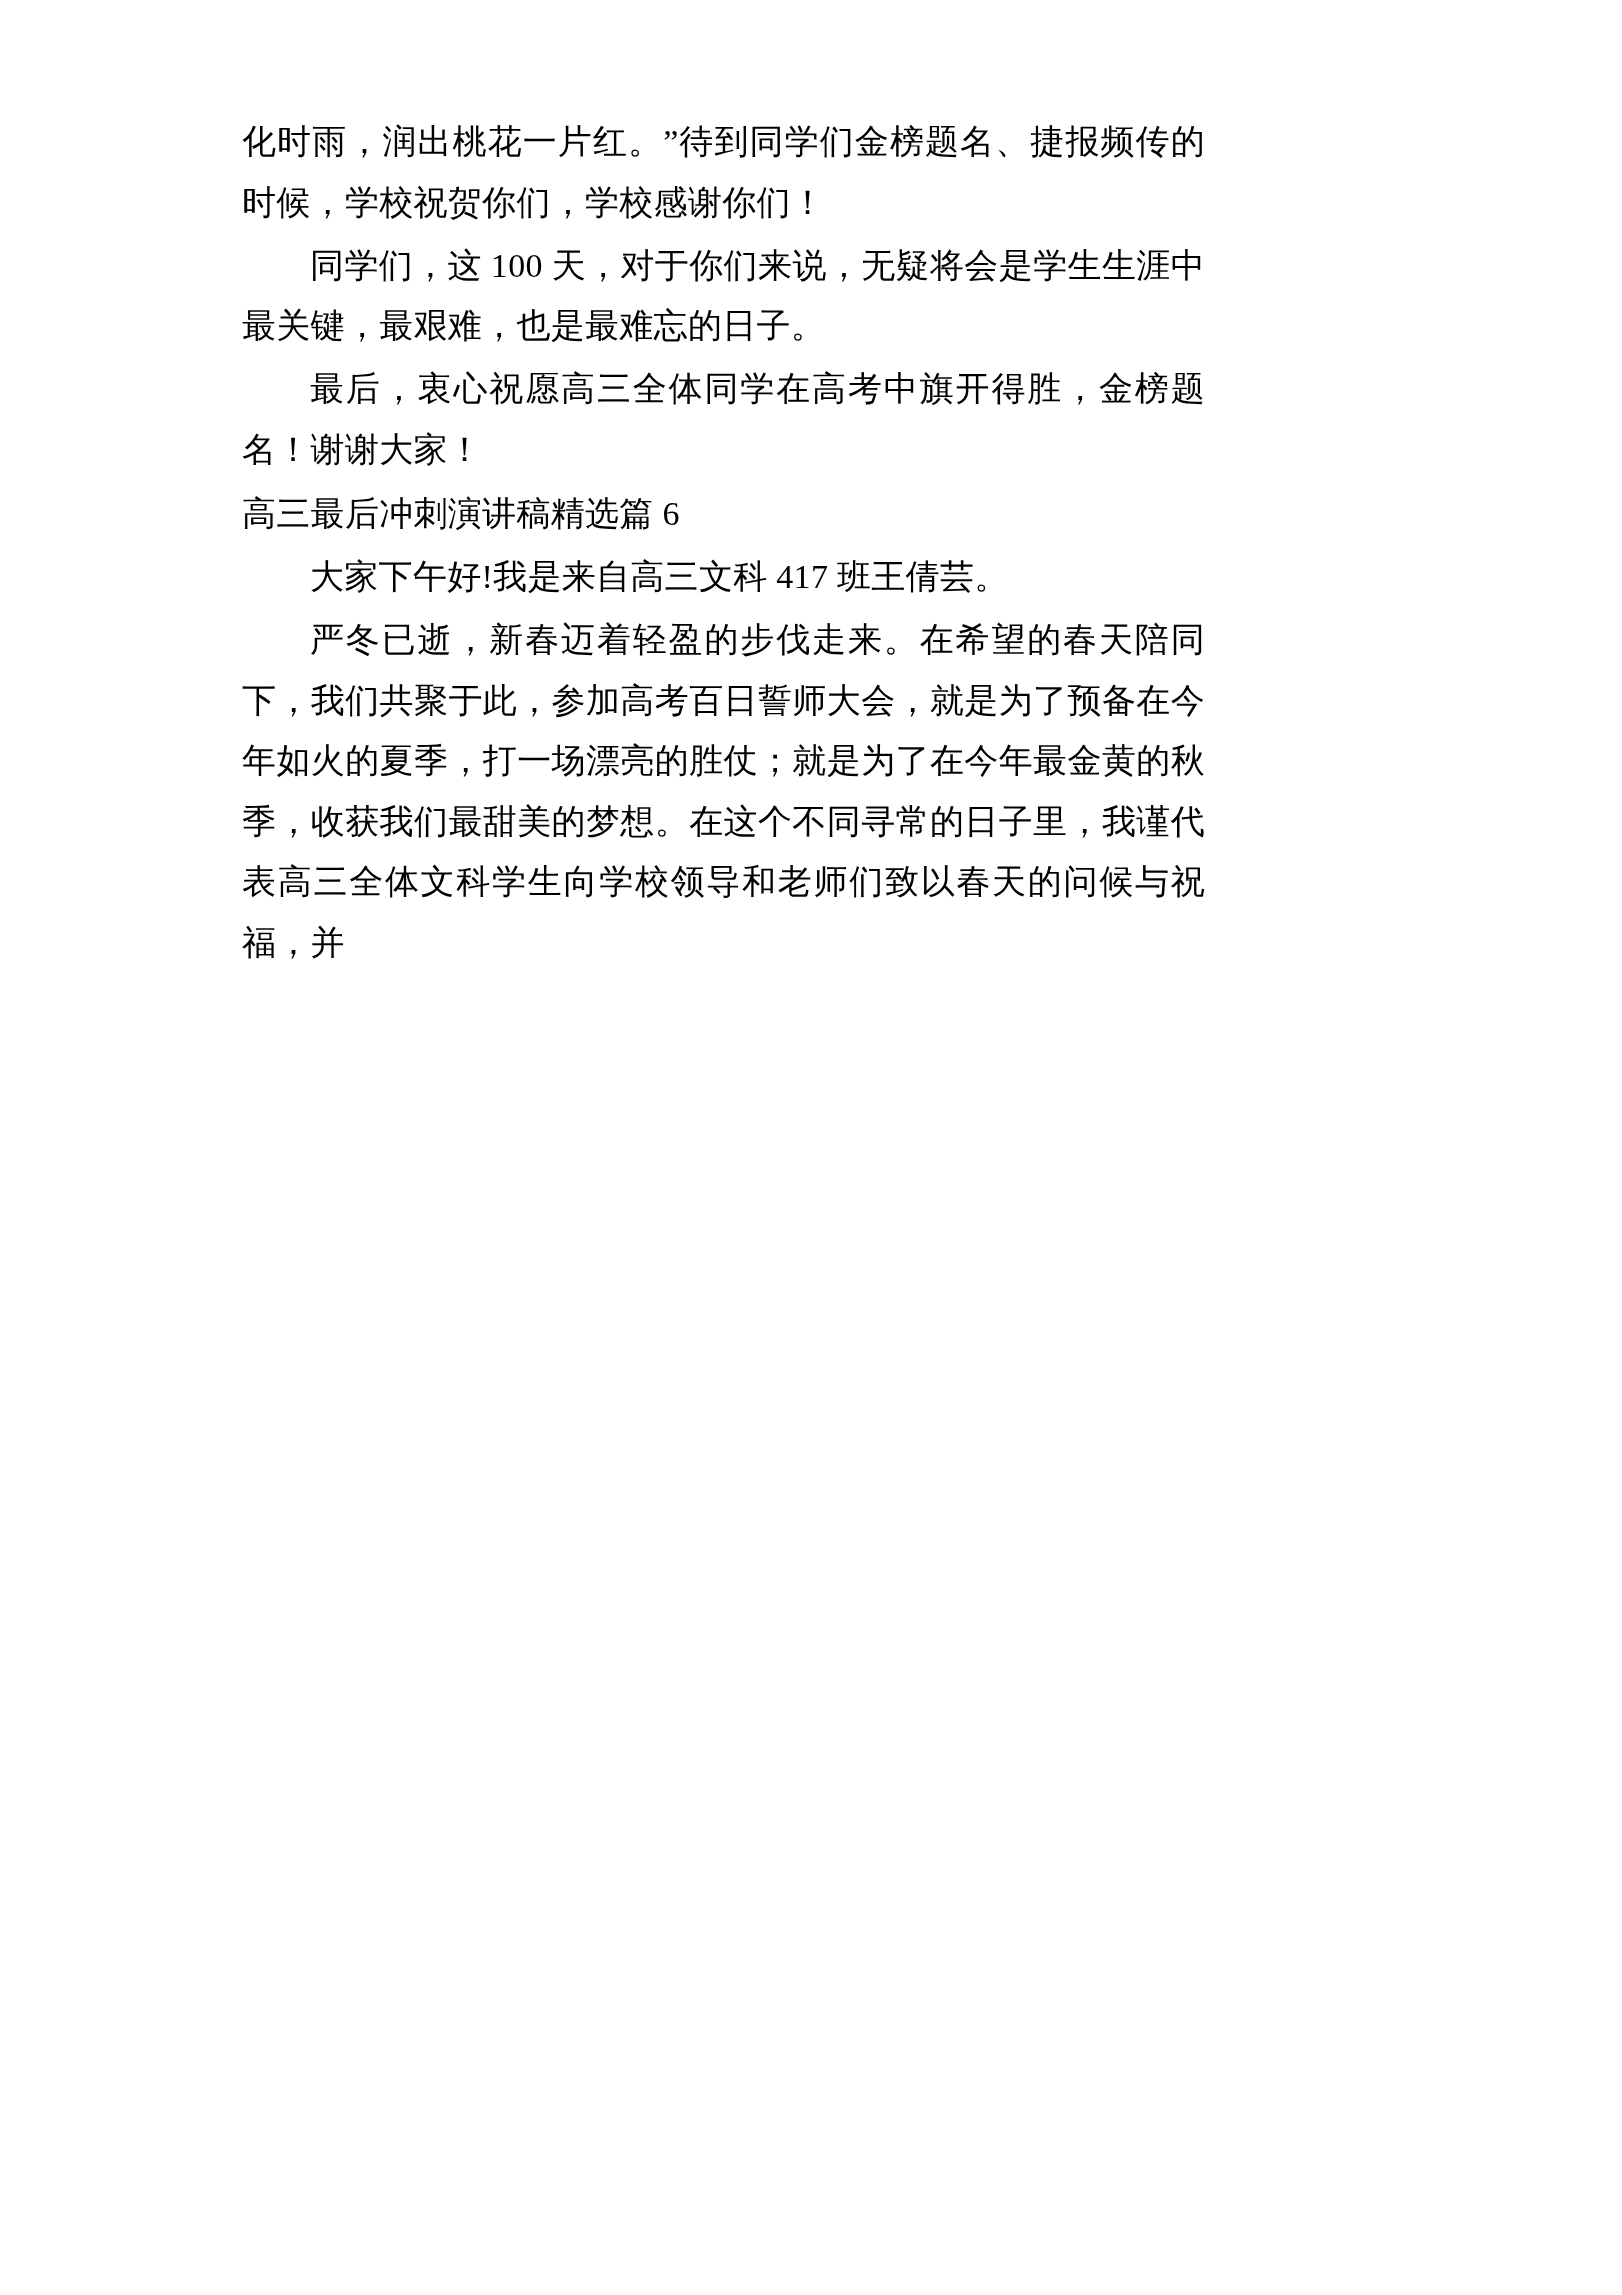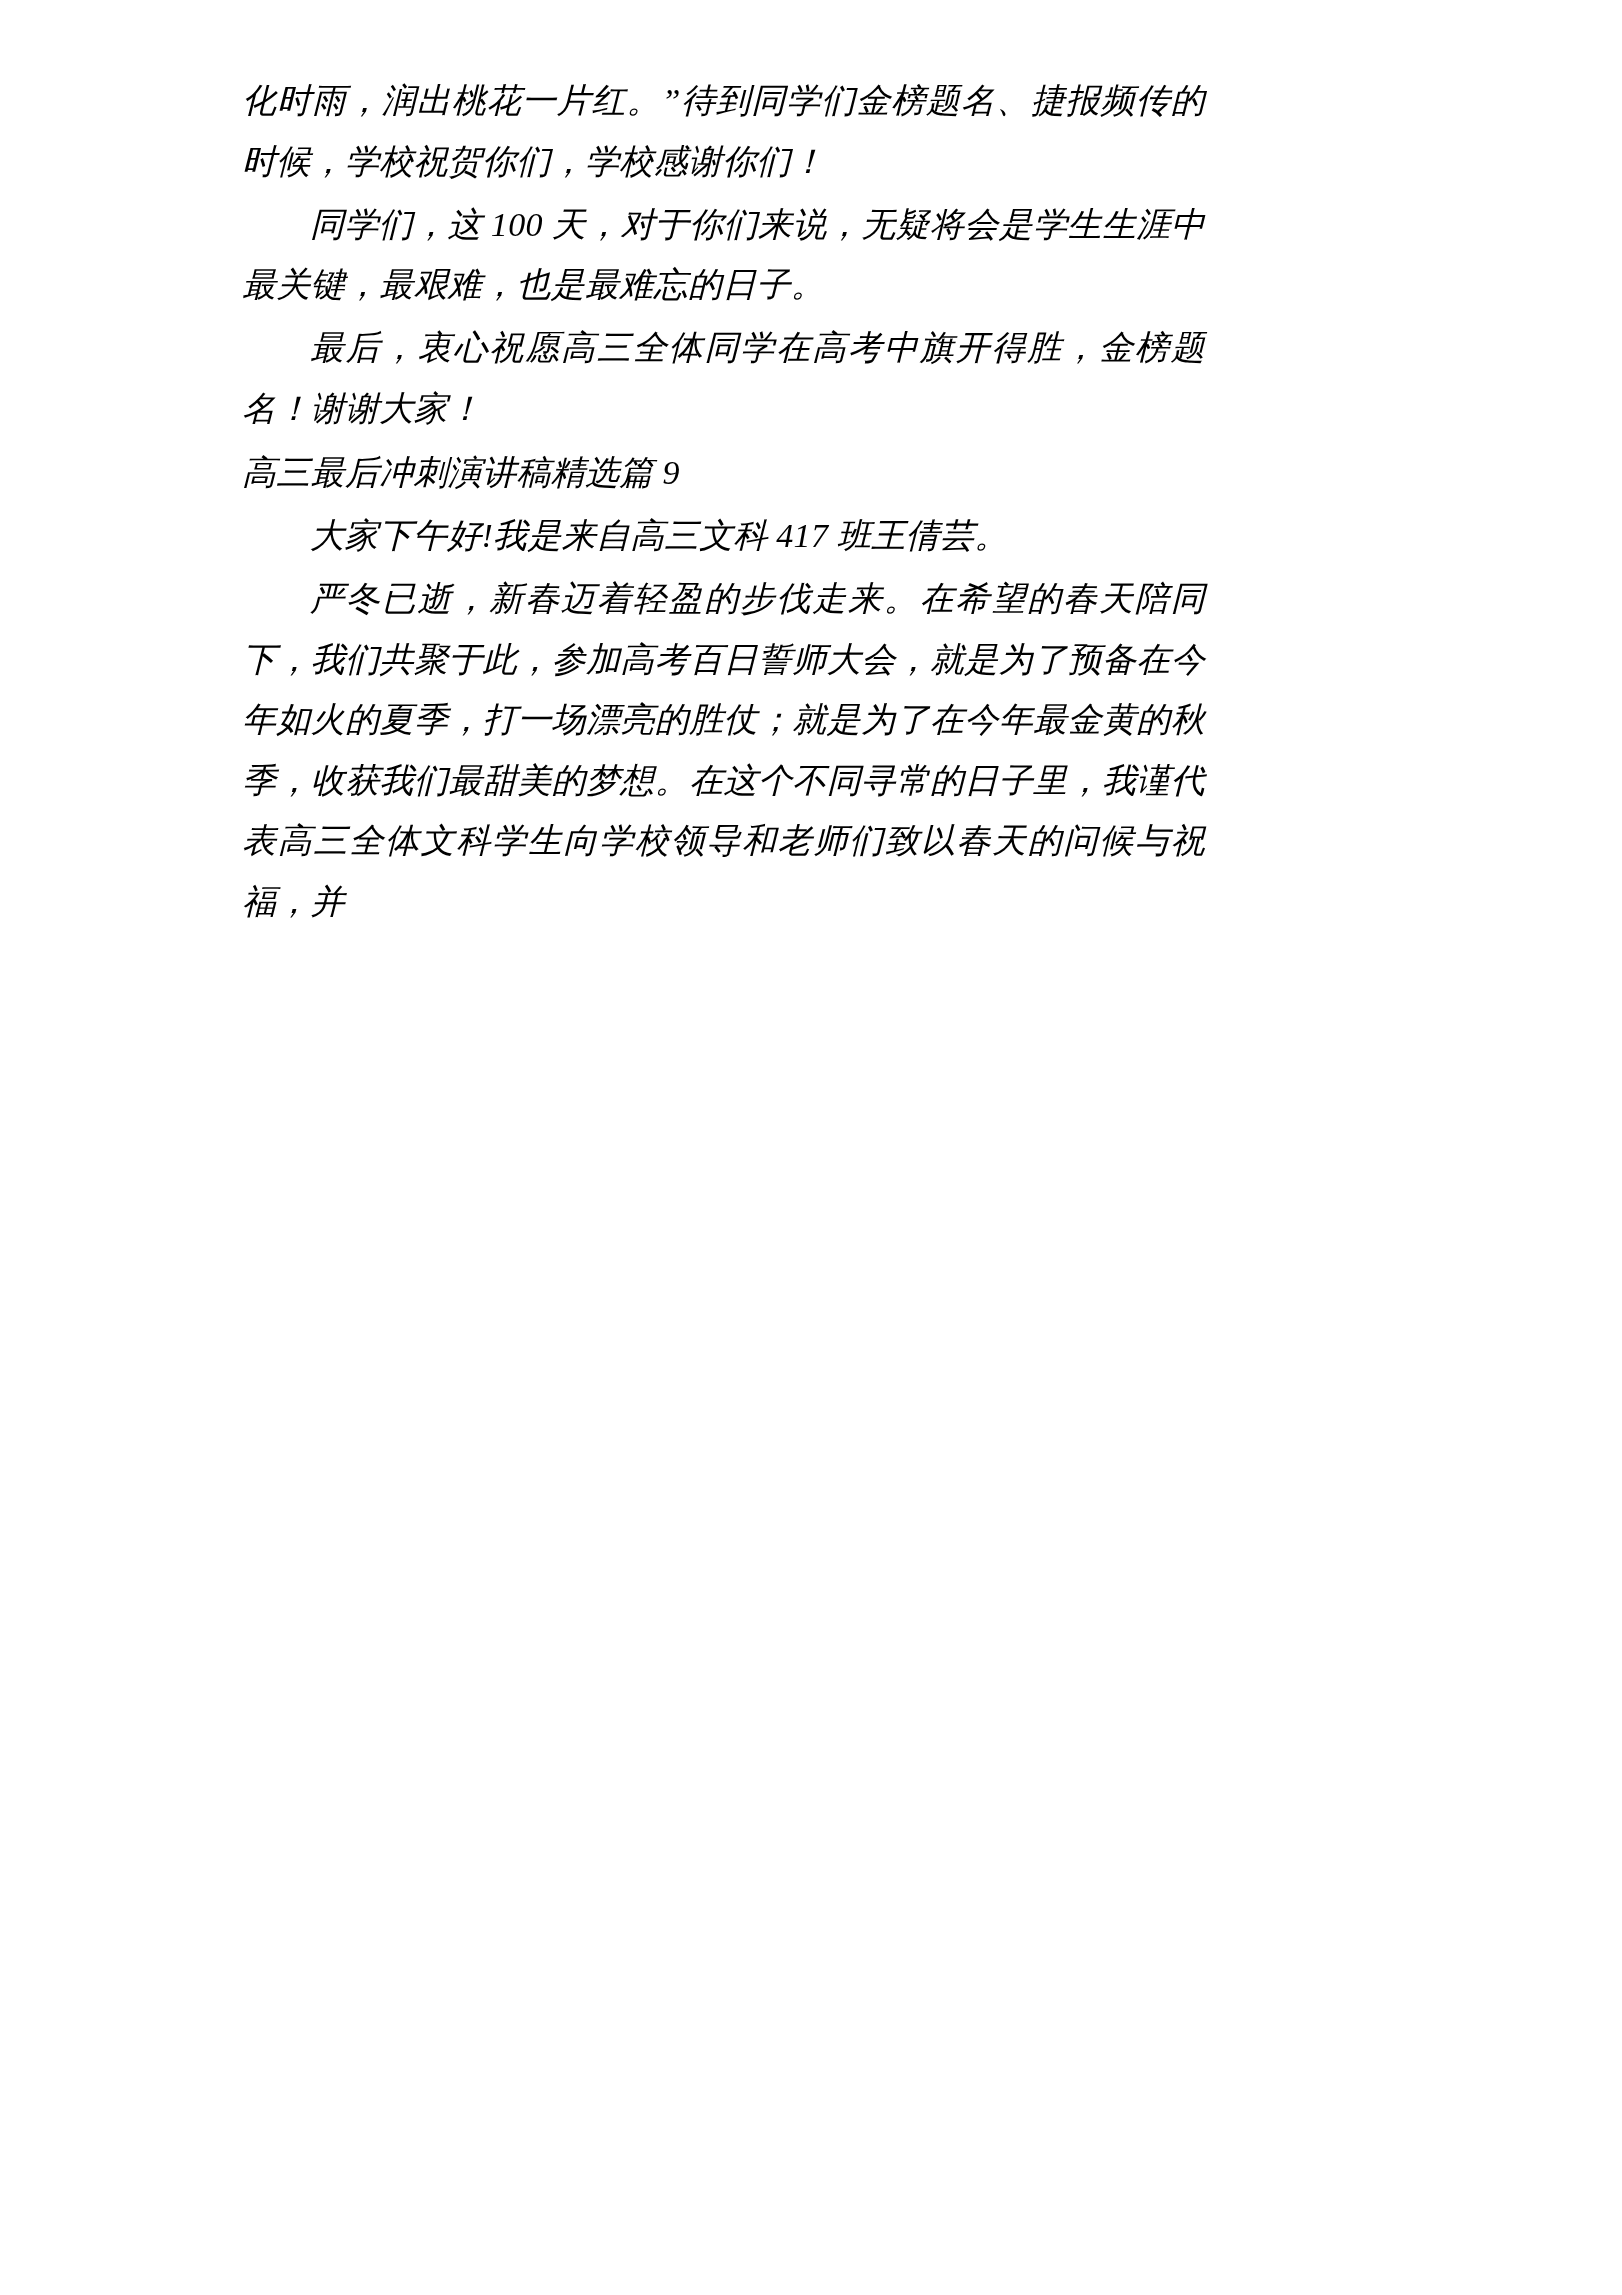--- a/index.html
+++ b/index.html
@@ -12,22 +12,21 @@
     height: 2295px;
     font-family: "Liberation Serif", "DejaVu Serif", serif;
     color: #000000;
     overflow: hidden;
   }
   .page {
     position: relative;
     width: 1421px;
     height: 2295px;
     box-sizing: border-box;
-    padding: 71px 216px 164px 242px;
-    font-style: italic;
+    padding: 112px 216px 164px 242px;
   }
   .doc-body {
     font-size: 34px;
     line-height: 1.78;
     text-align: justify;
     text-justify: inter-ideograph;
     letter-spacing: 0.3px;
   }
   p {
     margin: 0 0 2.6px 0;
@@ -45,19 +44,19 @@
 </style>
 </head>
 <body>
 
 <div class="page">
   <div class="doc-body">
 
     <p class="noindent">化时雨，润出桃花一片红。”待到同学们金榜题名、捷报频传的时候，学校祝贺你们，学校感谢你们！</p>
     <p class="indent">同学们，这 100 天，对于你们来说，无疑将会是学生生涯中最关键，最艰难，也是最难忘的日子。</p>
     <p class="indent">最后，衷心祝愿高三全体同学在高考中旗开得胜，金榜题名！谢谢大家！</p>
-    <p class="heading">高三最后冲刺演讲稿精选篇 9</p>
+    <p class="heading">高三最后冲刺演讲稿精选篇 6</p>
     <p class="indent">大家下午好!我是来自高三文科 417 班王倩芸。</p>
     <p class="indent">严冬已逝，新春迈着轻盈的步伐走来。在希望的春天陪同下，我们共聚于此，参加高考百日誓师大会，就是为了预备在今年如火的夏季，打一场漂亮的胜仗；就是为了在今年最金黄的秋季，收获我们最甜美的梦想。在这个不同寻常的日子里，我谨代表高三全体文科学生向学校领导和老师们致以春天的问候与祝福，并</p>
 
   </div>
 </div>
 
 
 </body></html>

